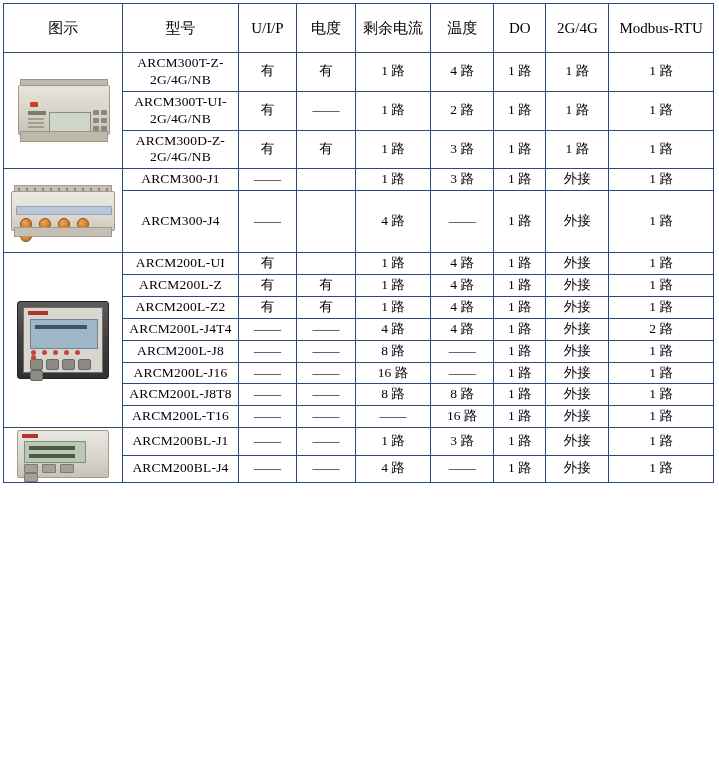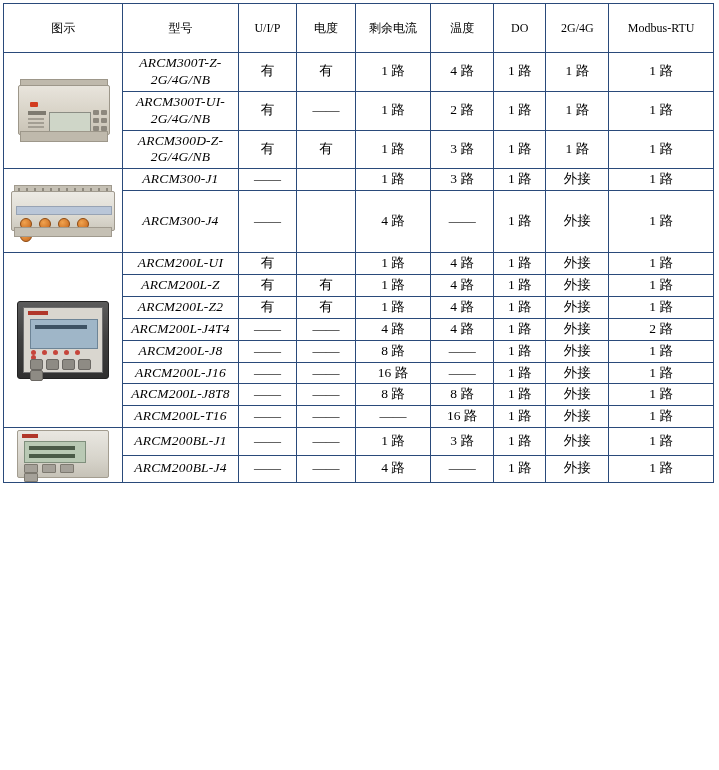--- a/index.html
+++ b/index.html
@@ -24,40 +24,39 @@
     border: 1px solid #2a4a7a;
     text-align: center;
     vertical-align: middle;
     font-weight: normal;
     font-size: 13.5px;
     padding: 2px 1px;
     line-height: 1.25;
   }
   #spec-table thead th {
     height: 44px;
-    font-size: 12px;
+    font-size: 15px;
   }
   .col-img   { width: 114px; }
   .col-model { width: 110px; }
   .col-uip   { width: 56px; }
   .col-elec  { width: 56px; }
   .col-resid { width: 72px; }
   .col-temp  { width: 60px; }
   .col-do    { width: 50px; }
   .col-net   { width: 60px; }
   .col-mod   { width: 100px; }
 
   .hdr-underline { }
 
   .model-cell {
     font-family: "Liberation Serif", serif;
     font-size: 13.5px;
     letter-spacing: 0.2px;
     padding: 2px 3px;
-    font-style: italic;
   }
   .imgcell {
     padding: 0;
   }
   .devbox {
     width: 108px;
     margin: 0 auto;
     display: flex;
     align-items: center;
     justify-content: center;

